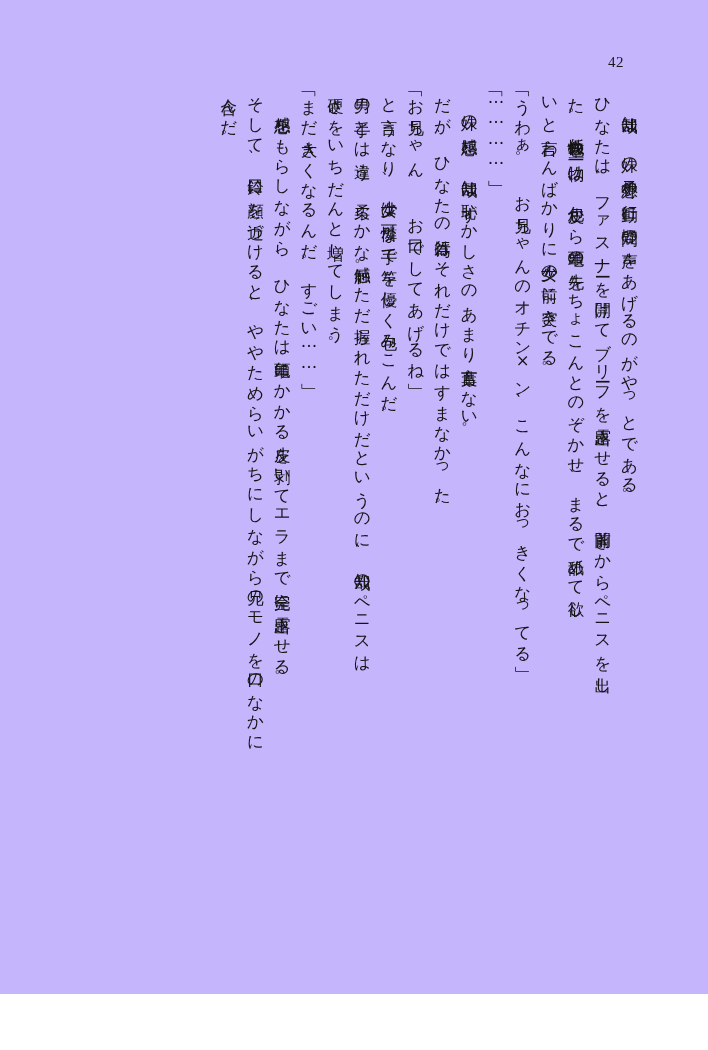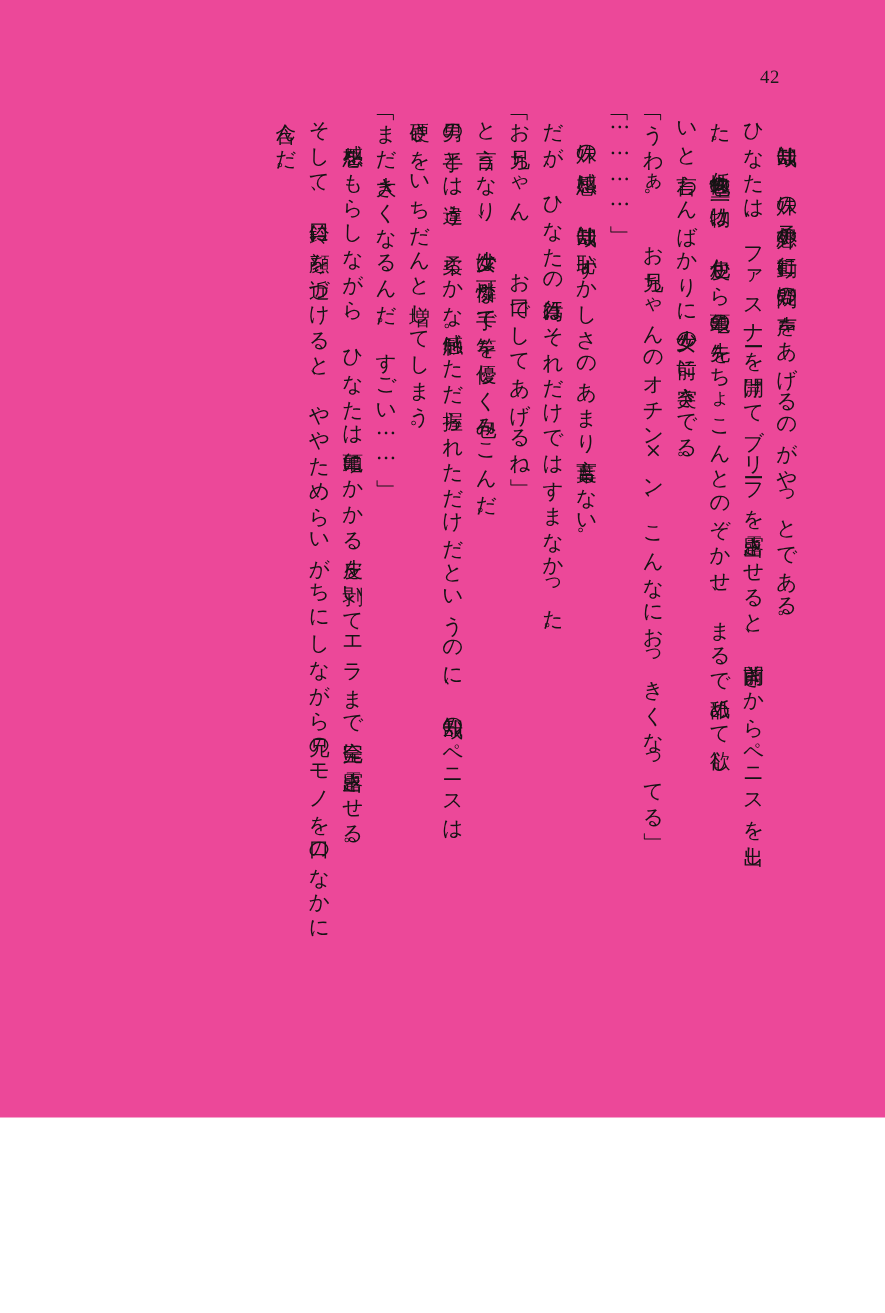--- a/index.html
+++ b/index.html
@@ -11,22 +11,22 @@
     width: 708px;
     height: 1050px;
     overflow: hidden;
     font-family: "Liberation Serif", "DejaVu Serif", serif;
     color: #111111;
   }
 
   .page {
     position: relative;
     width: 708px;
-    height: 894px;
-    background: #ec4899;
+    height: 994px;
+    background: #c4b5fd;
   }
 
   .page-number {
     position: absolute;
     top: 54px;
     right: 84px;
     font-size: 15px;
     letter-spacing: 0.5px;
     color: #1a1a1a;
     font-family: "Liberation Serif", "DejaVu Serif", serif;

